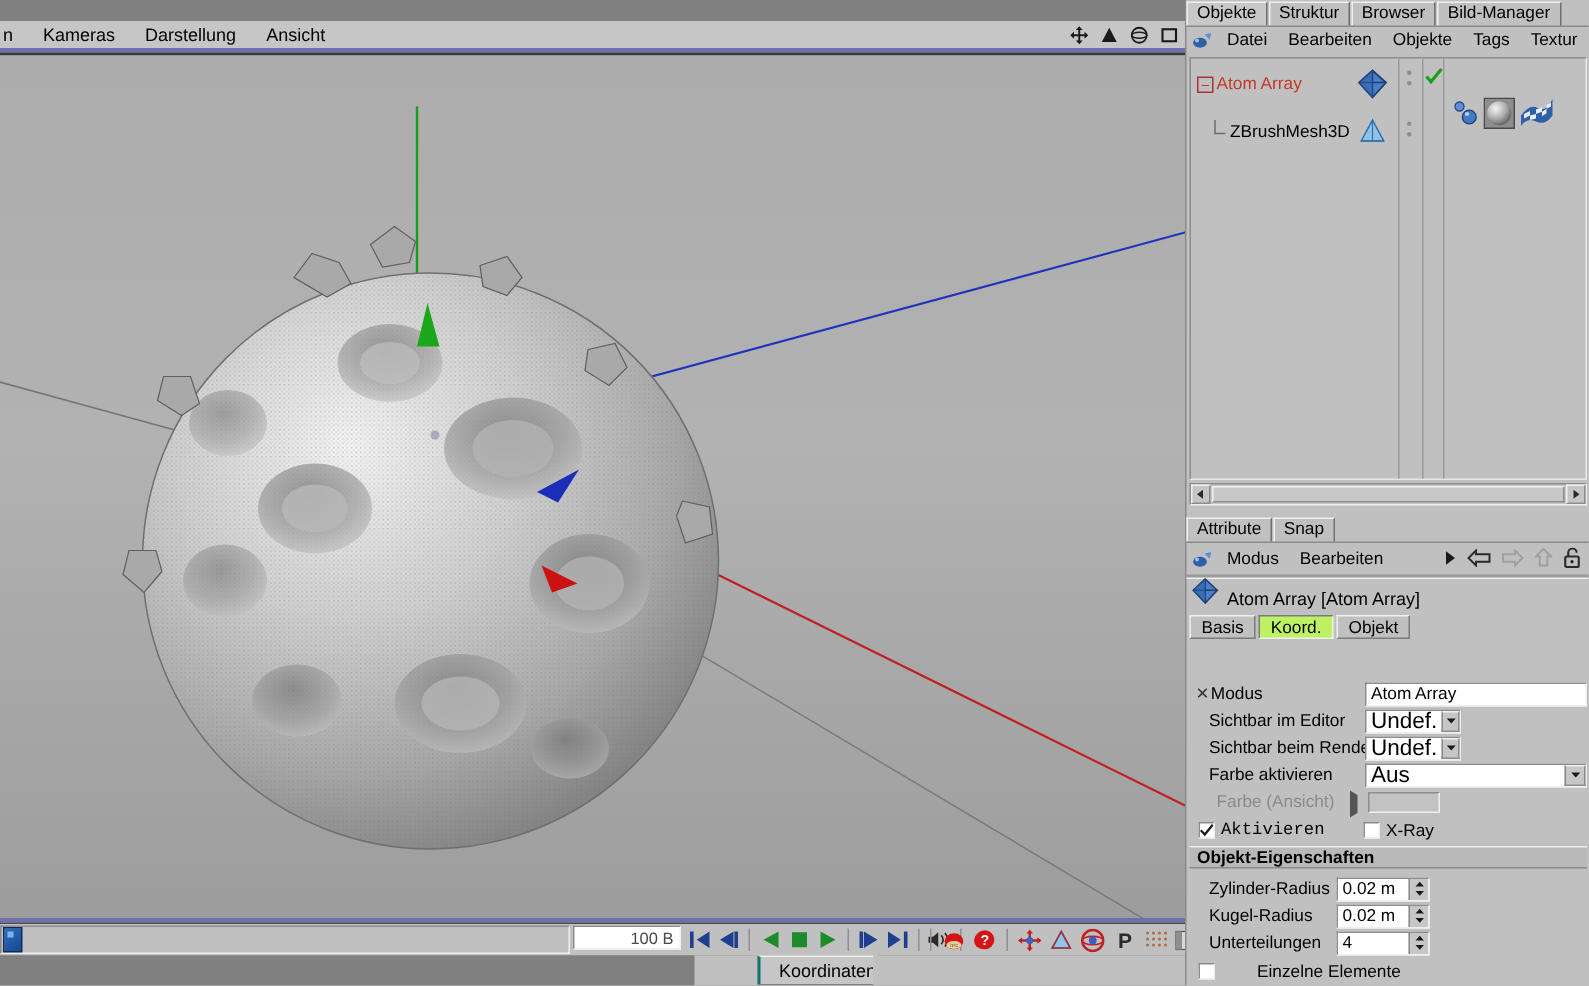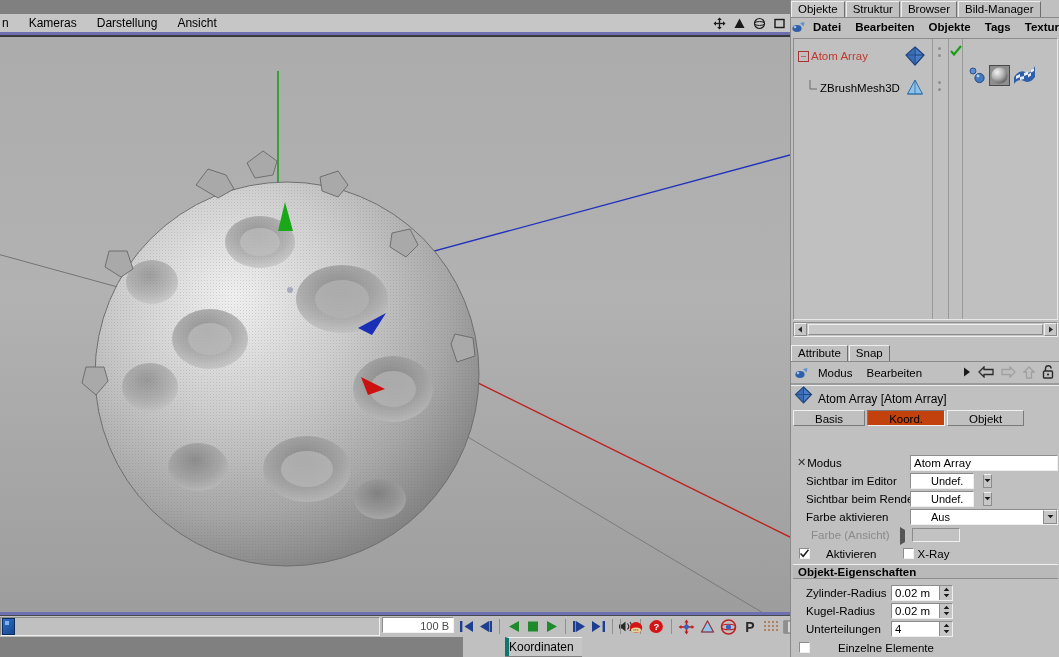--- a/index.html
+++ b/index.html
@@ -50,37 +50,37 @@
   .transport{position:absolute;left:458px;top:616px;height:21px;display:flex;align-items:center;gap:2px;}
   .transport .tb{width:17px;height:18px;display:flex;align-items:center;justify-content:center;}
   .sep{width:1px;height:15px;background:#909090;margin:0 3px;}
 
   .rightIcons{position:absolute;left:617px;top:616px;height:21px;display:flex;align-items:center;gap:2px;}
   .ico-box{width:19px;height:19px;display:flex;align-items:center;justify-content:center;}
 
   .statusbar{position:absolute;left:0;top:637px;width:790px;height:20px;background:#808080;}
   .statusbar .inner{position:absolute;left:0;top:0;width:463px;height:20px;background:#808080;}
   .koord-tab{position:absolute;left:505px;top:637px;width:77px;height:18px;background:#c6c6c6;
-    border-top:1px solid #efefef;border-left:4px solid #0f766e;border-right:1px solid #7a7a7a;
-    text-align:left;line-height:18px;font-size:12px;}
+    border-top:1px solid #efefef;border-left:2px solid #0f766e;border-right:1px solid #7a7a7a;
+    text-align:right;line-height:18px;font-size:12px;}
   .statusfill{position:absolute;left:582px;top:637px;width:208px;height:20px;background:#c0c0c0;}
   .statusfill2{position:absolute;left:463px;top:637px;width:42px;height:20px;background:#c0c0c0;}
 
   
   #right{position:absolute;left:790px;top:0;width:269px;height:657px;background:#c0c0c0;
     border-left:1px solid #8a8a8a;box-sizing:border-box;}
 
   .tabrow{position:absolute;left:0;top:0;width:269px;height:17px;background:#c0c0c0;display:flex;align-items:flex-end;}
   .tabrow .tab{height:15px;line-height:15px;padding:0 6px;font-size:11.5px;
     border-left:1px solid #efefef;border-top:1px solid #efefef;border-right:1px solid #6e6e6e;
     background:#c0c0c0;margin-right:1px;}
   .tabrow .tab.active{background:#c8c8c8;}
   .tabline{position:absolute;left:0;top:17px;width:269px;height:1px;background:#8a8a8a;}
 
-  .omenurow{position:absolute;left:0;top:19px;width:269px;height:17px;display:flex;align-items:flex-start;font-weight:bold;}
+  .omenurow{position:absolute;left:0;top:19px;width:269px;height:17px;display:flex;align-items:flex-start;}
   .omenurow .mi{padding:0 7px;font-size:11.5px;line-height:17px;}
   .om-icon{width:20px;height:16px;display:flex;align-items:center;justify-content:center;}
 
   .om-body{position:absolute;left:2px;top:38px;width:265px;height:282px;background:#c0c0c0;
     border-top:1px solid #8c8c8c;border-left:1px solid #8c8c8c;
     border-right:1px solid #e8e8e8;border-bottom:1px solid #e8e8e8;box-sizing:border-box;}
   .om-divline{position:absolute;top:0;width:1px;height:100%;background:#9a9a9a;}
 
   .tree-row{position:absolute;display:flex;align-items:center;height:16px;}
   .tree-label{font-size:11.5px;white-space:nowrap;}
@@ -109,39 +109,39 @@
 
   .at-menurow{position:absolute;left:0;top:364px;width:269px;height:18px;display:flex;align-items:center;}
   .at-menurow .mi{padding:0 7px;font-size:11.5px;line-height:18px;}
   .at-navicons{position:absolute;right:5px;top:364px;height:18px;display:flex;align-items:center;gap:7px;}
   .at-sep{position:absolute;left:0;top:383px;width:269px;height:2px;background:#9a9a9a;border-bottom:1px solid #efefef;}
 
   .obj-head{position:absolute;left:3px;top:388px;height:18px;display:flex;align-items:flex-end;gap:5px;}
   .obj-head .t{font-size:12px;}
 
   .sub-tabrow{position:absolute;left:2px;top:410px;height:17px;display:flex;}
-  .sub-tabrow .tab{height:16px;line-height:16px;padding:0 21px;font-size:11.5px;background:#c0c0c0;
+  .sub-tabrow .tab{height:16px;line-height:16px;padding:0 7px;font-size:11.5px;background:#c0c0c0;
     border:1px solid #efefef;border-right-color:#7a7a7a;border-bottom-color:#7a7a7a;margin-right:2px;box-sizing:border-box;}
-  .sub-tabrow .tab.sel{background:#c2410c;border-color:#7a7a7a #efefef #efefef #7a7a7a;}
+  .sub-tabrow .tab.sel{background:#bef264;border-color:#7a7a7a #efefef #efefef #7a7a7a;}
 
   .sectionbar{position:absolute;left:2px;width:265px;height:15px;background:#b9b9b9;
     border-top:1px solid #efefef;border-bottom:1px solid #8c8c8c;
     font-weight:bold;font-size:11.5px;line-height:15px;padding-left:5px;box-sizing:border-box;}
 
   .prow{position:absolute;height:17px;display:flex;align-items:center;}
   .plabel{font-size:11.5px;white-space:nowrap;}
   .plabel.dim{color:#8a8a8a;}
 
   .tfield{background:#ffffff;border-top:1px solid #8c8c8c;border-left:1px solid #8c8c8c;
     border-right:1px solid #efefef;border-bottom:1px solid #efefef;
     font-size:11.5px;line-height:14px;padding:0 3px;box-sizing:border-box;height:16px;}
   .combo{display:flex;align-items:stretch;background:#ffffff;
     border-top:1px solid #8c8c8c;border-left:1px solid #8c8c8c;
     border-right:1px solid #efefef;border-bottom:1px solid #efefef;height:16px;box-sizing:border-box;}
-  .combo .cv{flex:1;font-size:11px;line-height:14px;padding:0 20px;}
+  .combo .cv{flex:1;font-size:15px;line-height:14px;padding:0 3px;}
   .combo .ca{width:14px;background:#c6c6c6;border-left:1px solid #8c8c8c;
     border-top:1px solid #efefef;border-right:1px solid #8c8c8c;border-bottom:1px solid #8c8c8c;
     display:flex;align-items:center;justify-content:center;box-sizing:border-box;}
   .spin{display:flex;align-items:stretch;background:#ffffff;
     border-top:1px solid #8c8c8c;border-left:1px solid #8c8c8c;
     border-right:1px solid #efefef;border-bottom:1px solid #efefef;height:16px;box-sizing:border-box;}
   .spin .sv{flex:1;font-size:11.5px;line-height:14px;padding:0 3px;}
   .spin .sa{width:13px;background:#c6c6c6;border-left:1px solid #8c8c8c;
     display:flex;flex-direction:column;align-items:center;justify-content:center;box-sizing:border-box;}
   .cbox{width:11px;height:11px;background:#fff;border-top:1px solid #8c8c8c;border-left:1px solid #8c8c8c;
@@ -643,21 +643,21 @@
       <span style="position:absolute;left:103px;top:4px;"><span class="tri"></span></span>
       <div class="swatch" style="position:absolute;left:115px;"></div>
     </div>
 
     <div class="prow" style="left:8px;top:545px;">
       <span class="cbox">
         <svg width="9" height="9" viewBox="0 0 9 9">
             <path d="M0.5 4.5 L3.2 7.3 L8.5 0.8" stroke="#1a1a1a" stroke-width="1.5" fill="none"></path>
           </svg>
       </span>
-      <span class="plabel" style="margin-left:16px;">Aktivieren</span>
+      <span class="plabel" style="margin-left:4px;font-family:Liberation Mono, monospace;">Aktivieren</span>
       <span class="cbox" style="margin-left:26px;"></span>
       <span class="plabel" style="margin-left:4px;">X-Ray</span>
     </div>
 
     <div class="sectionbar" style="top:564px;">Objekt-Eigenschaften</div>
 
     <div class="prow" style="left:6px;top:584px;width:258px;">
       <span class="plabel" style="margin-left:9px;">Zylinder-Radius</span>
       <div class="spin" style="position:absolute;left:94px;width:62px;">
         <span class="sv">0.02 m</span>

